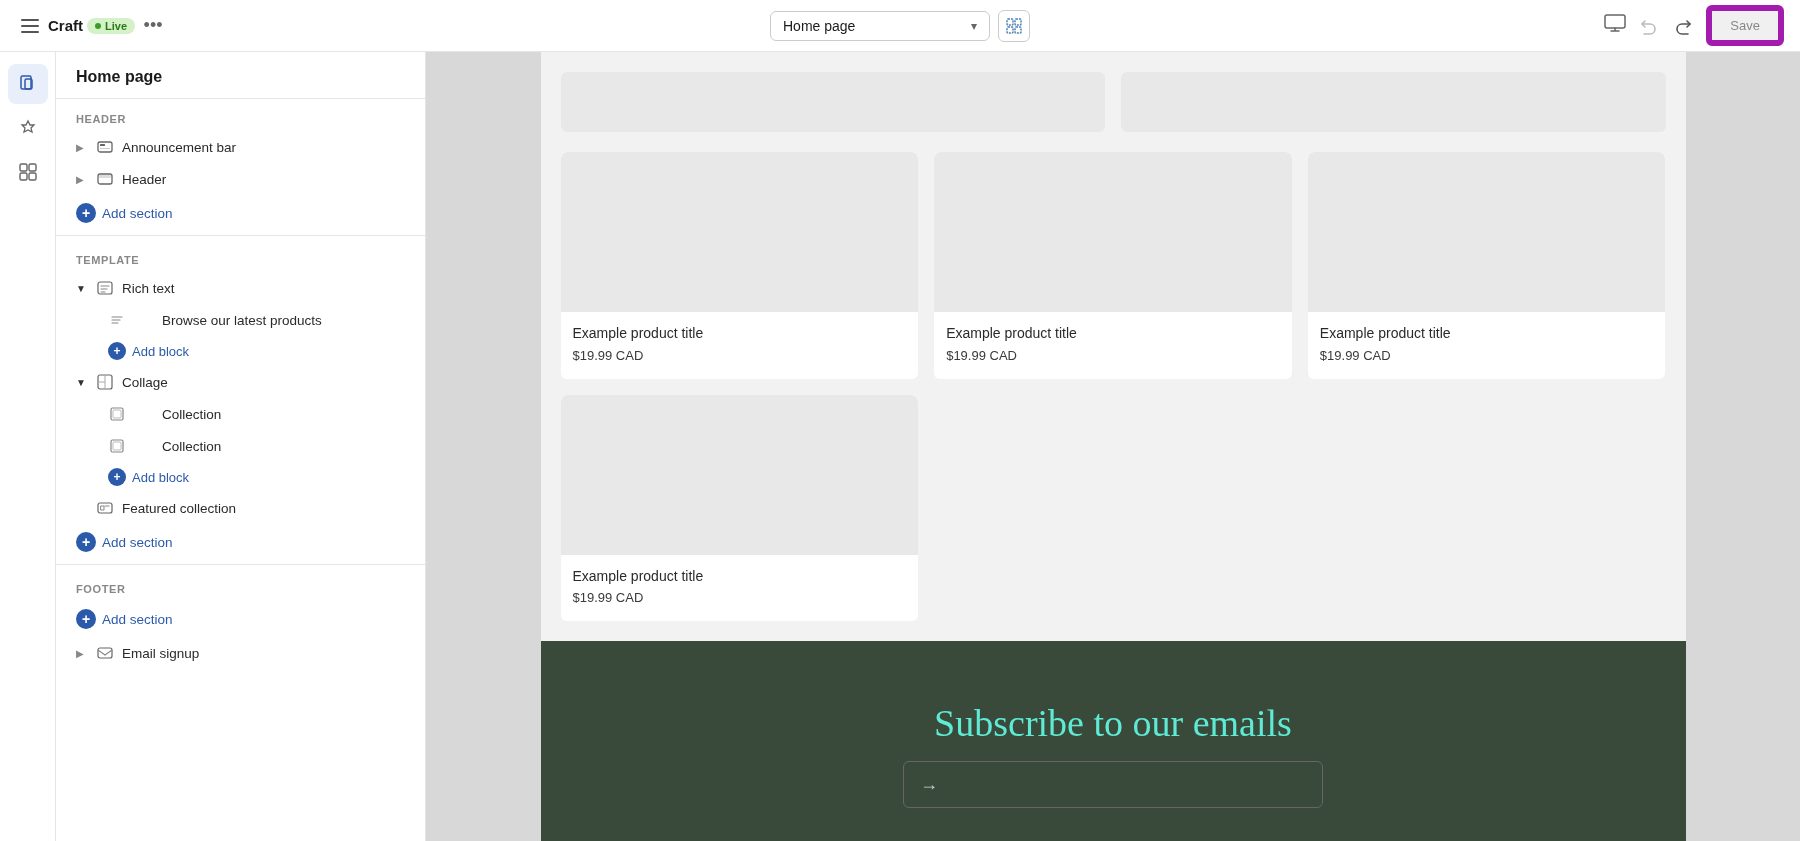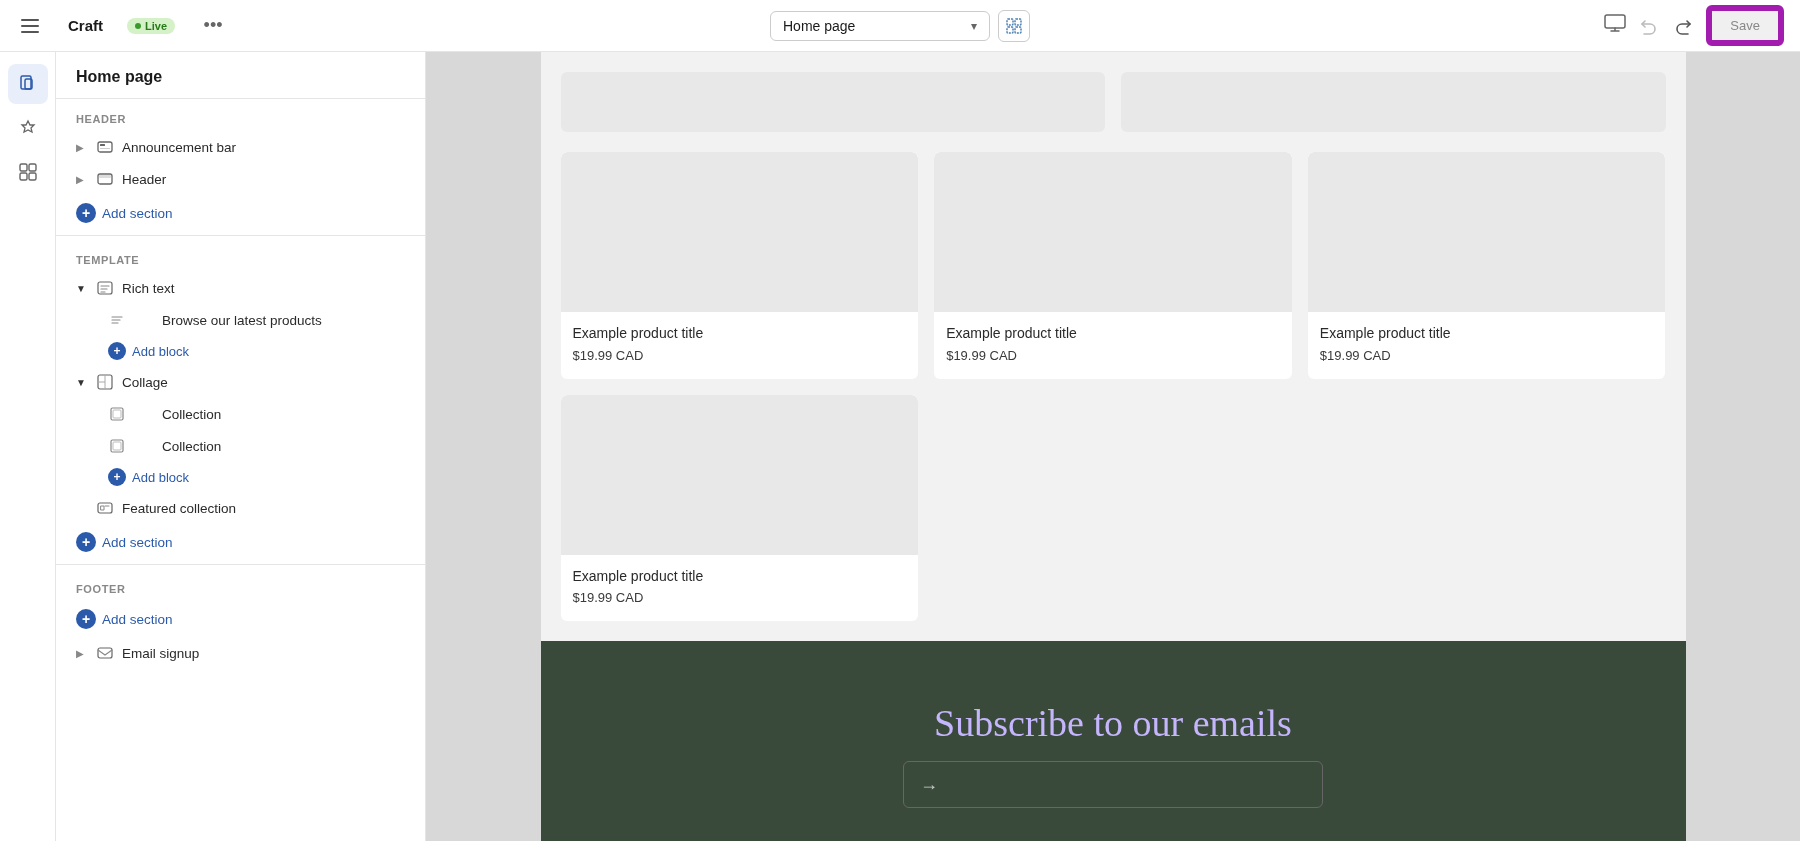--- a/index.html
+++ b/index.html
@@ -10,21 +10,21 @@
       height: 52px;
       background: #fff;
       border-bottom: 1px solid #e5e5e5;
       display: flex;
       align-items: center;
       padding: 0 16px;
       gap: 12px;
       flex-shrink: 0;
       z-index: 100;
     }
-    .topbar-left { display: flex; align-items: center; gap: 24px; flex: 1; }
+    .topbar-left { display: flex; align-items: center; gap: 4px; flex: 1; }
     .topbar-center { display: flex; align-items: center; gap: 8px; }
     .topbar-right { display: flex; align-items: center; gap: 8px; flex: 1; justify-content: flex-end; }
     .hamburger-icon { width: 28px; height: 28px; display: flex; align-items: center; justify-content: center; cursor: pointer; color: #444; font-size: 16px; }
     .app-name { font-weight: 600; font-size: 15px; color: #1a1a1a; }
     .live-badge { background: #d4f1c8; color: #2a7a1a; font-size: 11px; font-weight: 600; padding: 2px 8px; border-radius: 10px; display: flex; align-items: center; gap: 4px; }
     .live-dot { width: 6px; height: 6px; background: #3a9a2a; border-radius: 50%; }
     .more-btn { width: 28px; height: 28px; display: flex; align-items: center; justify-content: center; cursor: pointer; color: #666; font-size: 18px; border-radius: 4px; }
     .page-selector {
       display: flex; align-items: center; gap: 6px;
       border: 1px solid #ccc; border-radius: 6px;
@@ -186,21 +186,21 @@
       height: 60px;
     }
 
     
     .subscribe-section {
       background: #3a4a3a;
       padding: 60px 40px;
       text-align: center;
       margin-top: 0;
     }
-    .subscribe-title { font-size: 38px; color: #c4b5fd; font-weight: 400; font-family: Georgia, serif; margin-bottom: 16px; }
+    .subscribe-title { font-size: 38px; color: #5eead4; font-weight: 400; font-family: Georgia, serif; margin-bottom: 16px; }
     .subscribe-subtitle { font-size: 15px; color: #ccc; margin-bottom: 32px; }
     .email-input-row {
       display: flex;
       max-width: 420px;
       margin: 0 auto;
       border: 1px solid #666;
       border-radius: 6px;
       overflow: hidden;
       background: transparent;
     }

